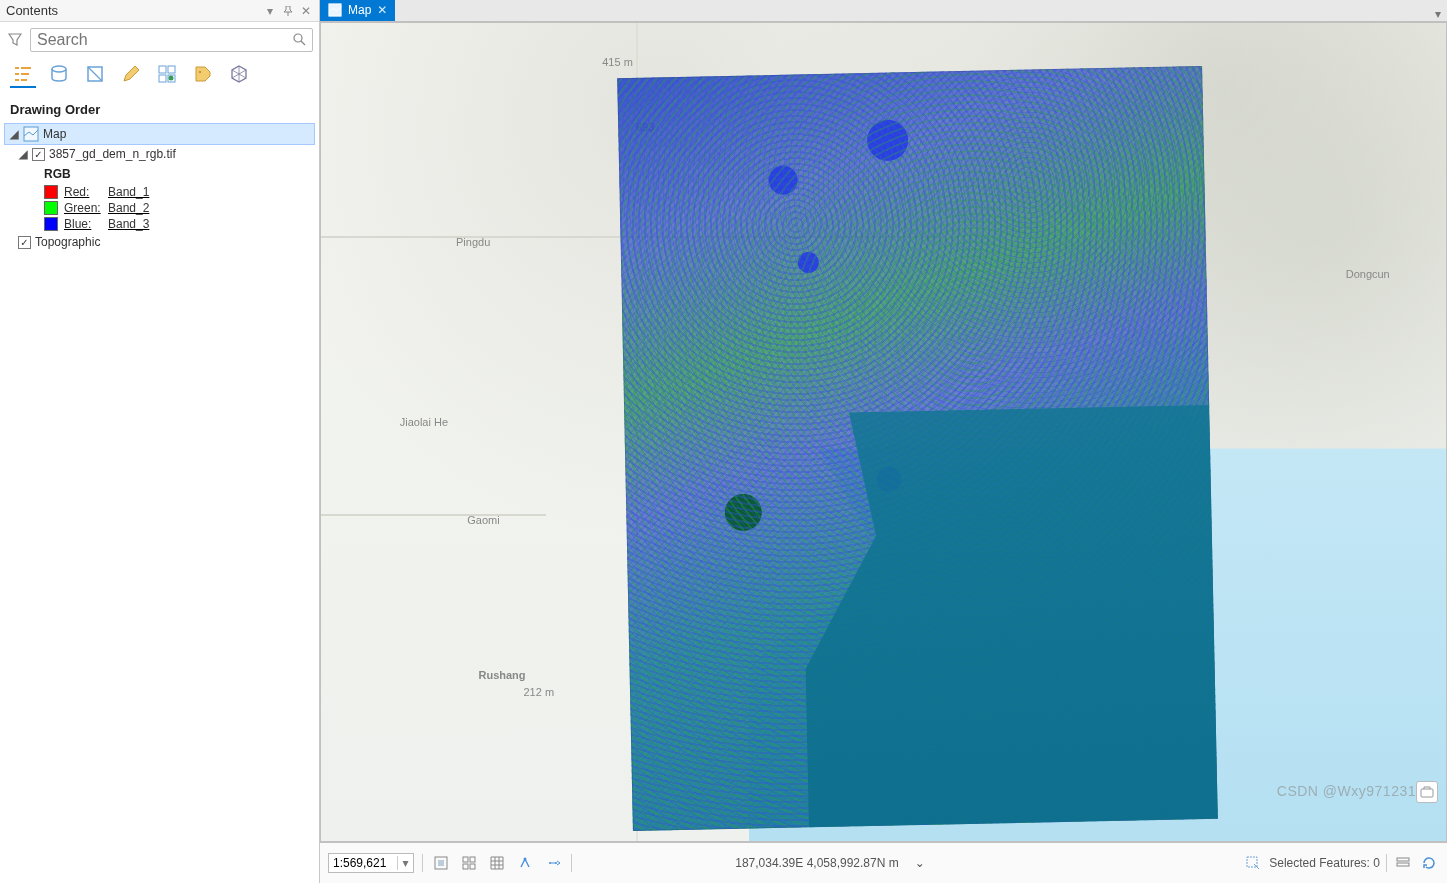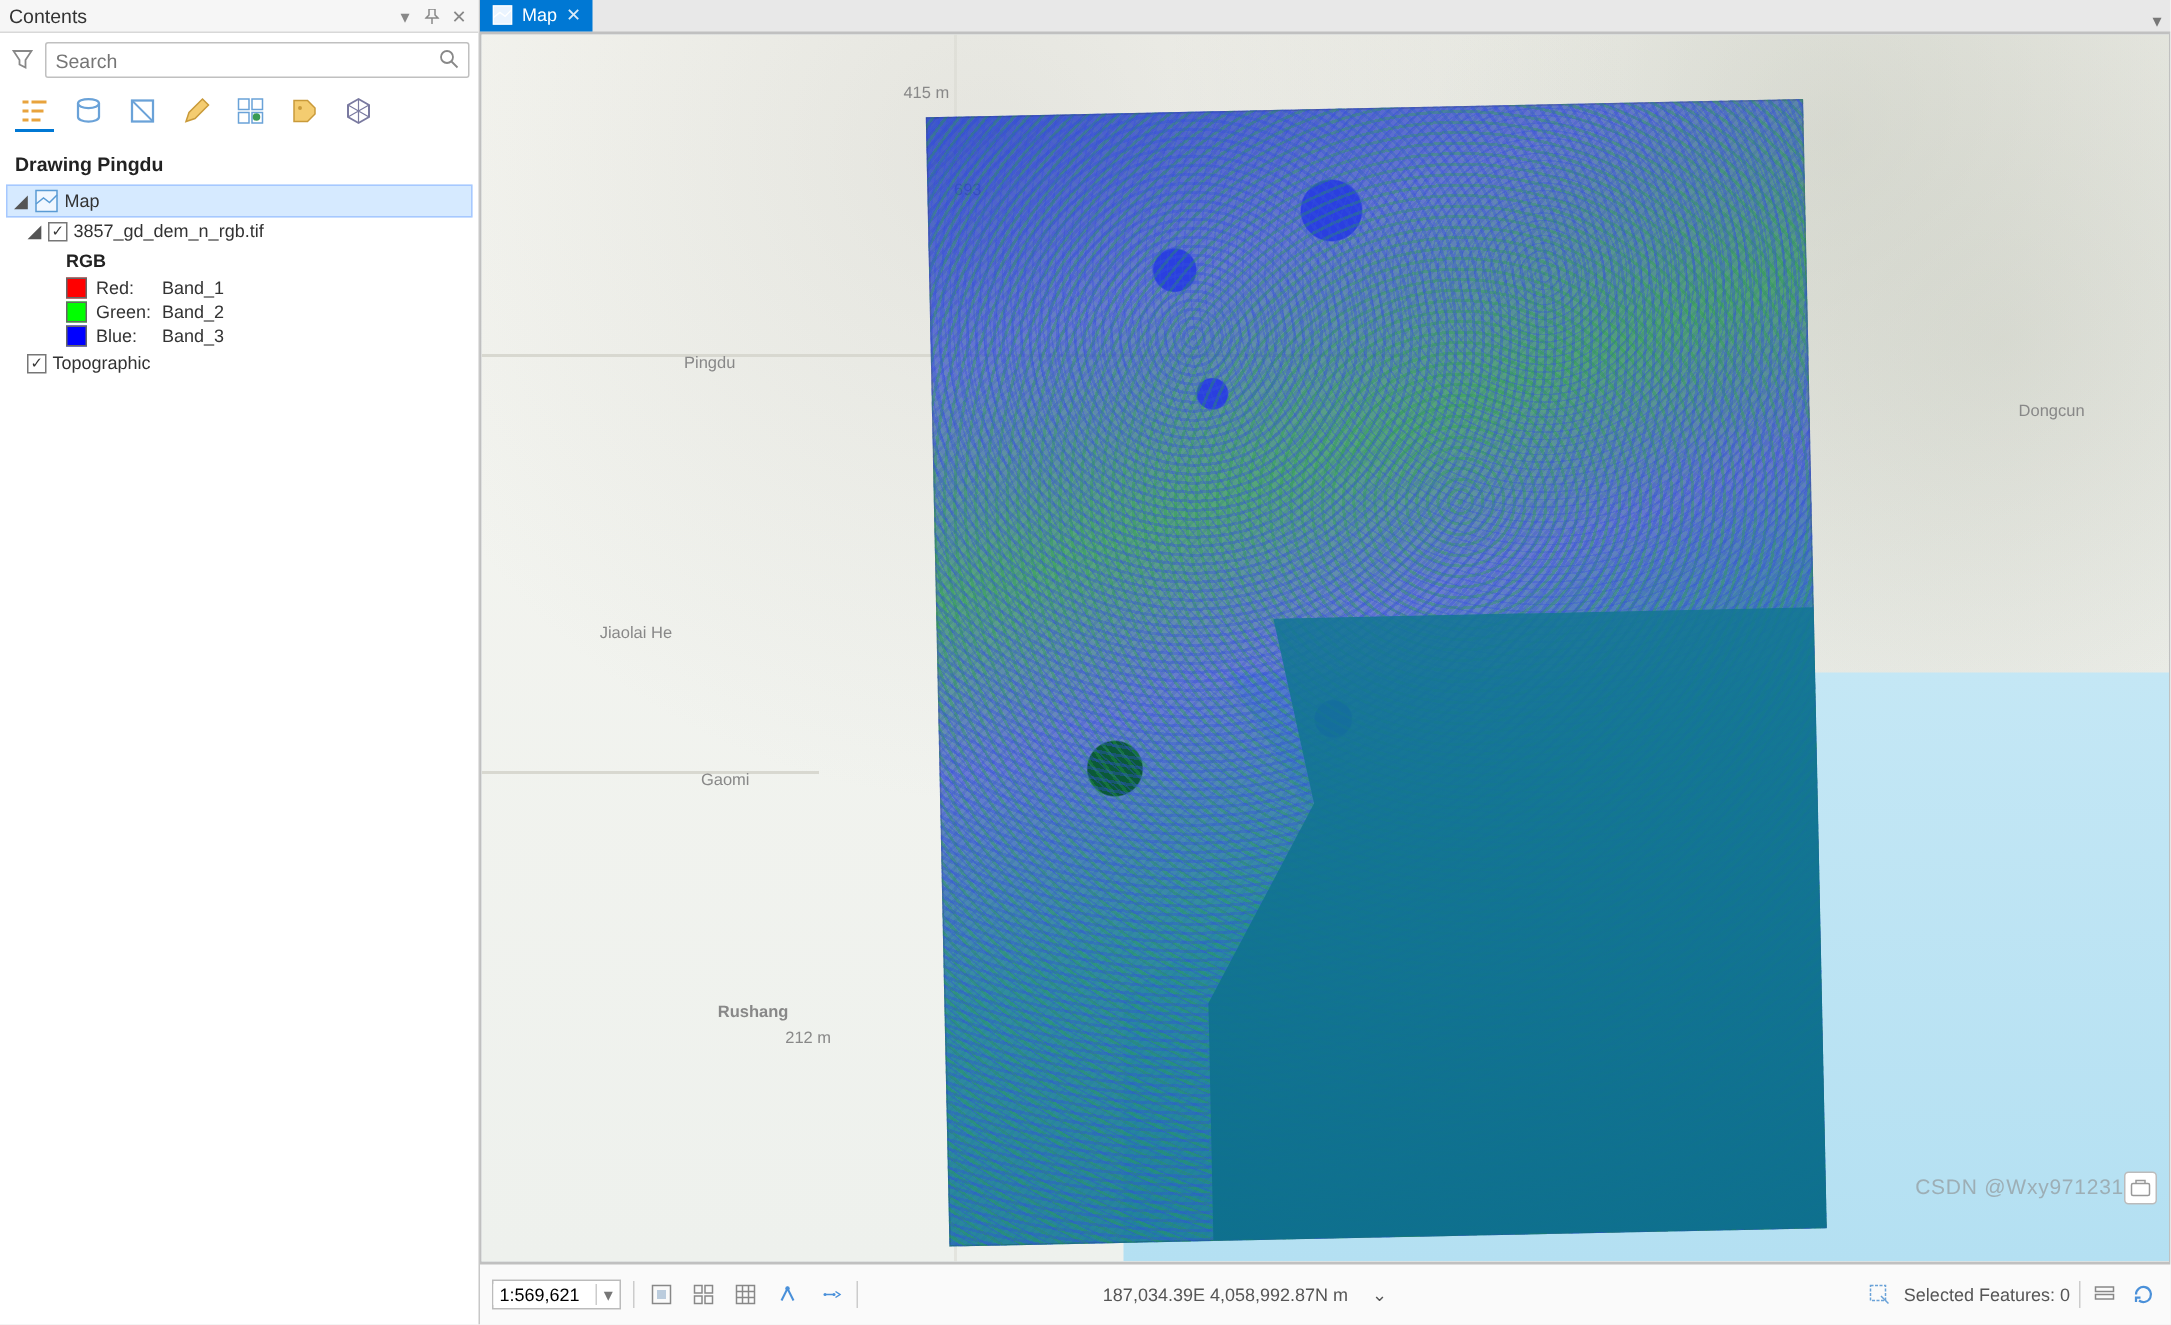--- a/index.html
+++ b/index.html
@@ -9,40 +9,40 @@
 
 .contents { width: 320px; height: 100%; background: #fff; border-right: 1px solid #c8c8c8; display: flex; flex-direction: column; }
 .contents-header { display: flex; align-items: center; justify-content: space-between; padding: 3px 6px; border-bottom: 1px solid #d8d8d8; background: #f6f6f6; }
 .contents-title { font-size: 13px; color: #333; }
 .contents-header-actions { display: flex; gap: 4px; align-items: center; color: #888; }
 .hdr-btn { width: 14px; height: 14px; display: inline-flex; align-items: center; justify-content: center; cursor: pointer; }
 
 .search-row { display: flex; align-items: center; padding: 6px 6px; gap: 6px; }
 .funnel { width: 18px; height: 18px; display:inline-flex; align-items:center; justify-content:center; color:#777; }
 .search-box { flex: 1; display: flex; align-items: center; border: 1px solid #c0c0c0; border-radius: 2px; height: 24px; padding: 0 6px; background:#fff; }
-.search-box input { flex:1; border:none; outline:none; font-size:13px; color:#444; background:transparent; }
+.search-box input { flex:1; border:none; outline:none; font-size:16px; color:#444; background:transparent; }
 .search-box .mag { color:#888; }
 
 .toolbar { display:flex; gap:10px; padding: 4px 10px 8px 10px; align-items:flex-end; }
 .tb-btn { width:26px; height:26px; display:flex; align-items:center; justify-content:center; cursor:pointer; border-bottom:2px solid transparent; }
 .tb-btn.active { border-bottom:2px solid #0078d4; }
 
 .section-title { font-weight:600; font-size:13px; color:#222; padding:6px 10px; }
 .tree { padding: 0 4px; }
 .tree-row { display:flex; align-items:center; gap:4px; padding:2px 4px; }
 .tree-row.map { background:#d6eaff; border:1px solid #a6c8ff; }
 .tree-row.layer { padding-left:14px; }
 .tree-row.basemap { padding-left:14px; }
 .expander { width:10px; height:10px; display:inline-flex; align-items:center; justify-content:center; color:#555; cursor:pointer; }
 .chk { width:13px; height:13px; border:1px solid #777; background:#fff; display:inline-flex; align-items:center; justify-content:center; font-size:10px; color:#333; cursor:pointer; }
 .map-icon { width:16px; height:16px; }
 .node-label { color:#333; }
 .rgb-block { padding-left:40px; padding-top:4px; }
 .rgb-title { font-weight:600; color:#222; margin-bottom:4px; }
-.band-row { display:flex; align-items:center; gap:6px; margin-bottom:2px; }
+.band-row { display:flex; align-items:center; gap:6px; margin-bottom:2px;text-decoration:underline; }
 .swatch { width:14px; height:14px; border:1px solid #666; }
 .band-label { color:#333; min-width:38px; }
 .band-val { color:#333; }
 
 
 .map-area { flex:1; display:flex; flex-direction:column; background:#fff; position:relative; }
 .map-tabs { height:22px; background:#e8e8e8; display:flex; align-items:flex-end; border-bottom:1px solid #c0c0c0; }
 .map-tab { display:flex; align-items:center; gap:6px; background:#0078d4; color:#fff; height:22px; padding:0 8px; font-size:12px; }
 .map-tab .close { color:#fff; opacity:.85; cursor:pointer; }
 .map-tabs .menu { margin-left:auto; margin-right:6px; color:#777; cursor:pointer; }
@@ -172,21 +172,21 @@
           </svg>
       </span>
       <span class="tb-btn">
         <svg width="20" height="20" viewBox="0 0 20 20">
             <path d="M10 2l7 4v8l-7 4-7-4V6z" fill="none" stroke="#7a7aa0" stroke-width="1.3"></path>
             <path d="M10 2v16M3 6l14 8M17 6L3 14" stroke="#7a7aa0" stroke-width="0.8"></path>
           </svg>
       </span>
     </div>
 
-    <div class="section-title">Drawing Pingdu</div>
+    <div class="section-title">Drawing Order</div>
 
     <div class="tree">
       <div class="tree-row map">
         <span class="expander">◢</span>
         <span class="map-icon">
           <svg width="16" height="16" viewBox="0 0 16 16">
               <rect x="1" y="1" width="14" height="14" fill="#f0f7ff" stroke="#5a9bd4"></rect>
               <path d="M1 10l5-4 4 3 5-5" fill="none" stroke="#5a9bd4"></path>
             </svg>
         </span>

